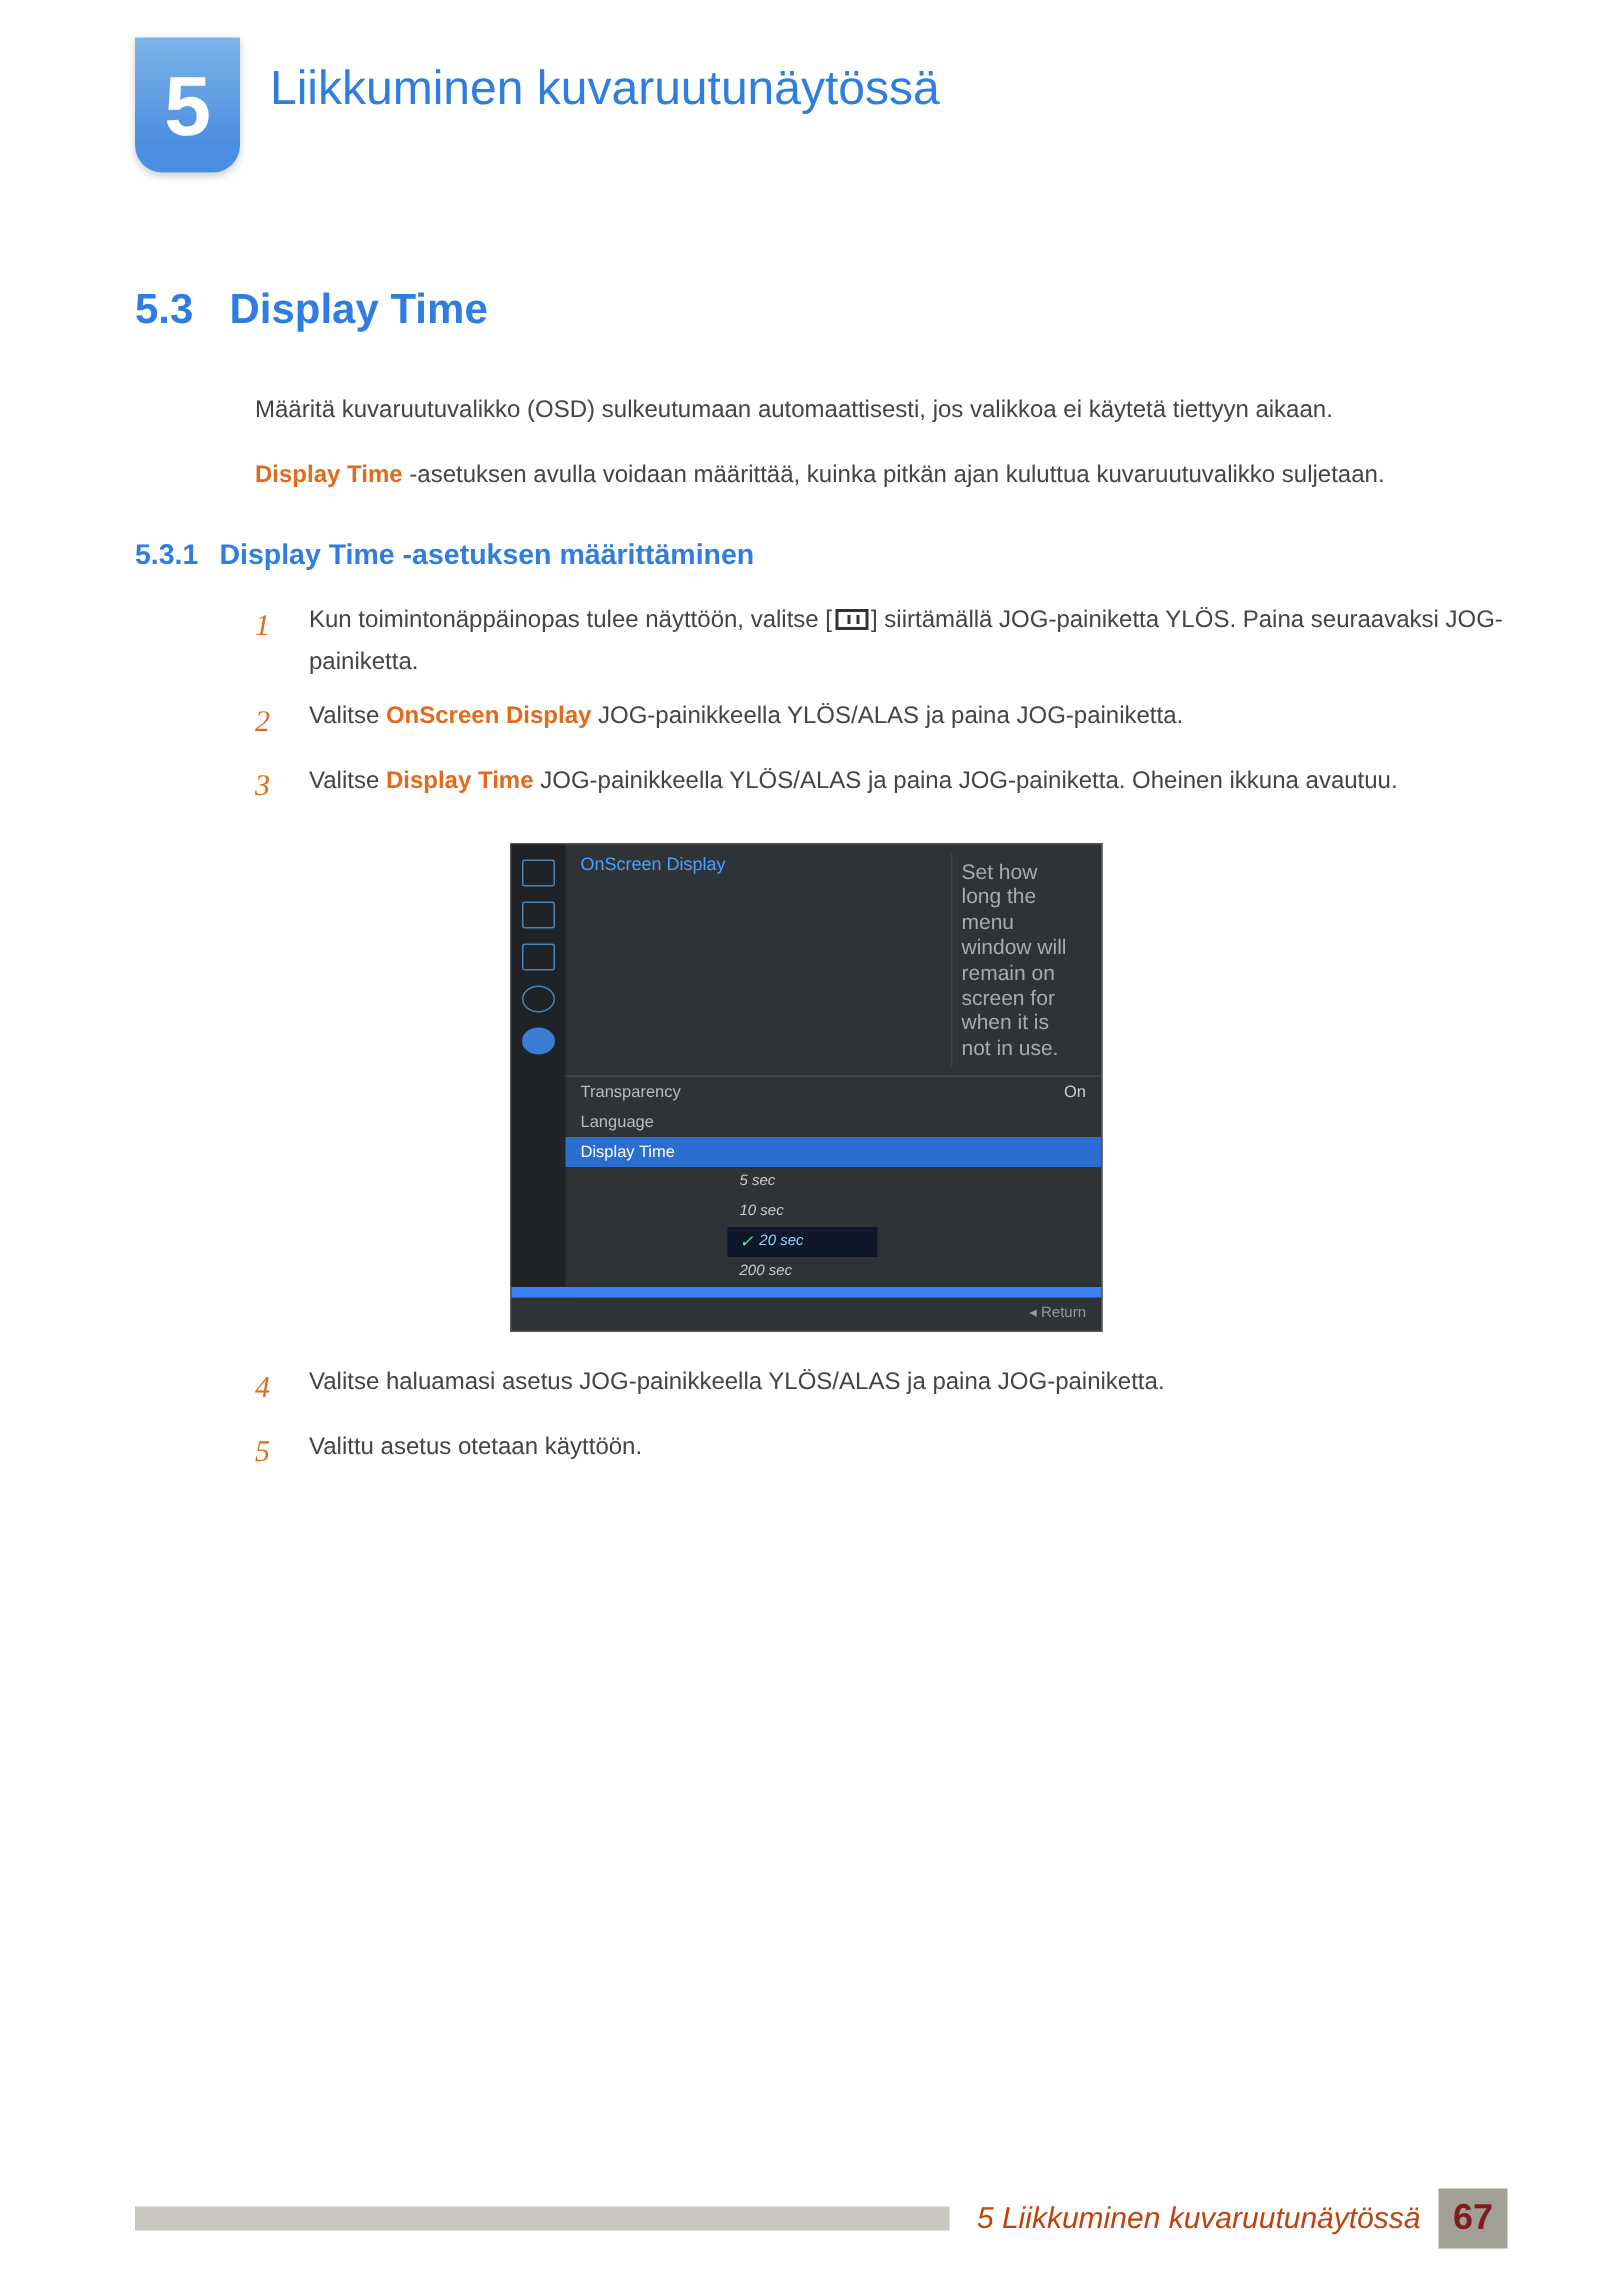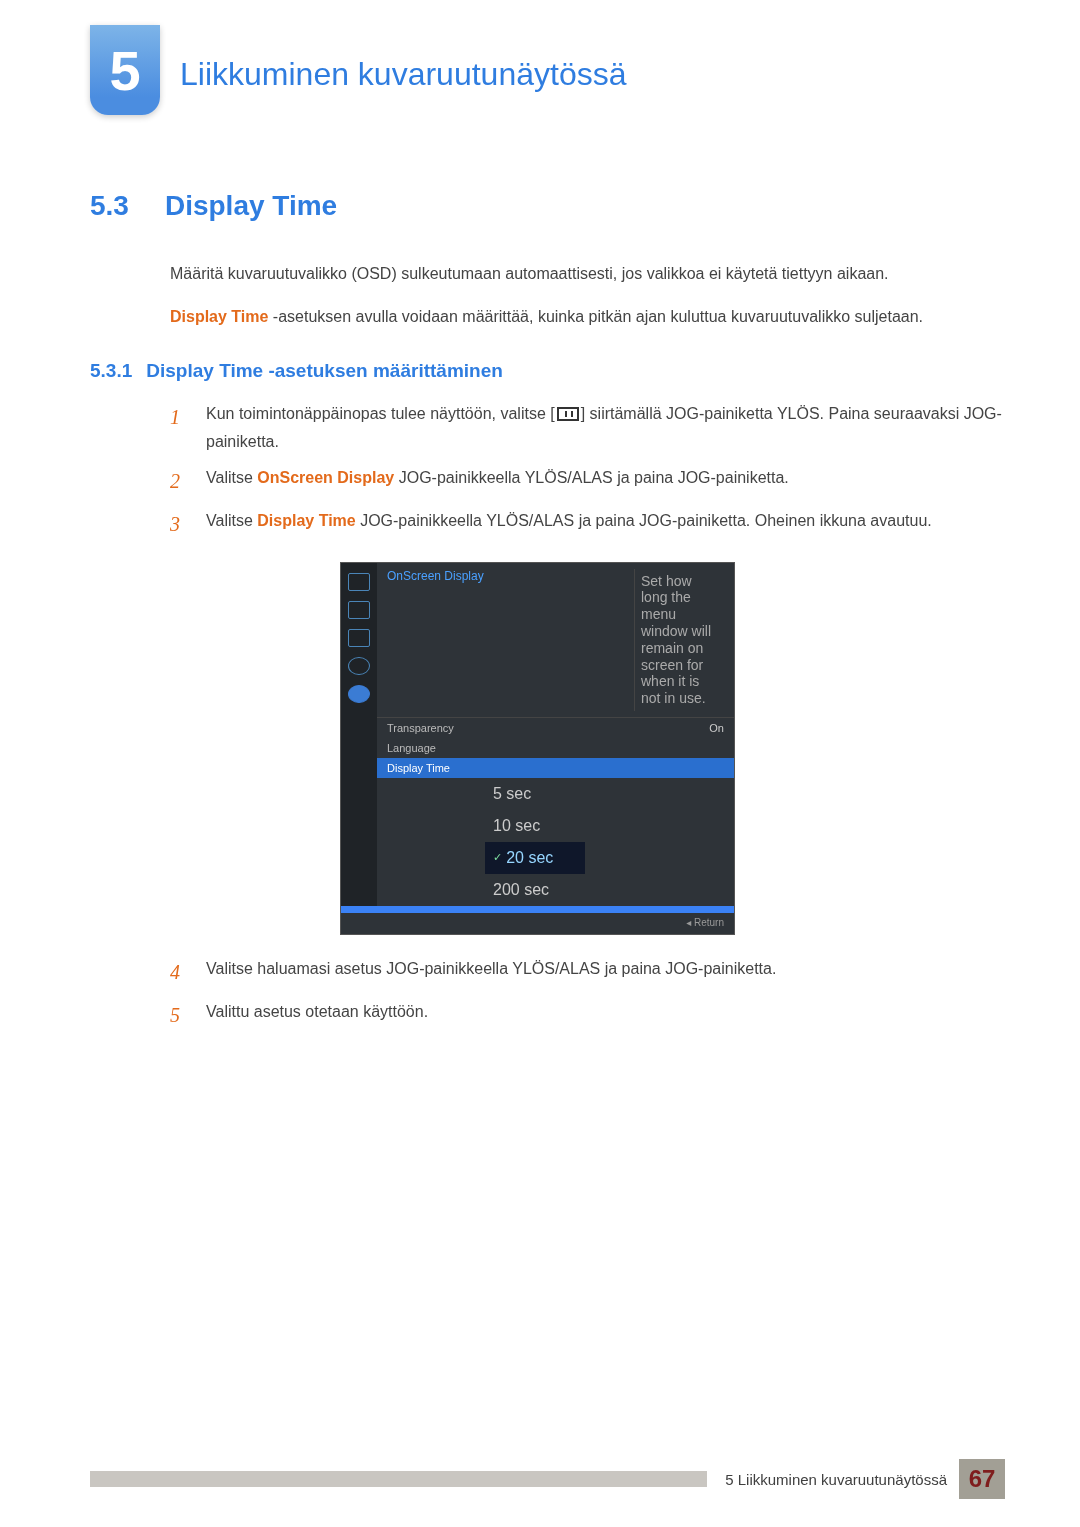--- a/index.html
+++ b/index.html
@@ -30,31 +30,31 @@
     color: #fff;
     font-size: 56px;
     font-weight: 700;
     display: flex;
     align-items: center;
     justify-content: center;
     box-shadow: 0 2px 6px rgba(0,0,0,.2);
   }
   .chapter-title {
     position: absolute;
-    top: 56px;
+    top: 40px;
     left: 180px;
     color: #2f7de0;
     font-size: 32px;
     font-weight: 400;
   }
   .section-head {
     margin-top: 165px;
     display: flex;
     align-items: baseline;
-    gap: 36px;
+    gap: 24px;
   }
   .section-number {
     color: #2f7de0;
     font-size: 28px;
     font-weight: 700;
   }
   .section-title {
     color: #2f7de0;
     font-size: 28px;
     font-weight: 700;
@@ -169,24 +169,25 @@
     color:#fff;
   }
   .osd-opts{
     margin-left:108px;
     width:100px;
   }
   .osd-opt{
     height:20px;
     display:flex;
     align-items:center;
-    padding:16px 8px;
-    font-size:16px;
+    padding:4px 8px;
+    font-size:10px;
     color:#ccc;
     position:relative;
+    font-style:italic;
   }
   .osd-opt.selected{
     background:#0f172a;
     color:#97d6ff;
   }
   .osd-opt.selected::before{
     content:'✓';
     color:#7fe0a0;
     font-size:11px;
     margin-right:4px;
@@ -212,22 +213,23 @@
     display:flex;
     align-items:center;
   }
   .footer-bar{
     flex:1;
     height:16px;
     background:#c9c6c1;
   }
   .footer-label{
     margin:0 12px 0 18px;
-    color:#404040;
-    font-size:15px;
+    color:#c2410c;
+    font-size:20px;
+    font-style:italic;
   }
   .footer-page{
     width:46px;height:40px;
     background:#a29f95;
     color:#7f1d1d;
     font-size:24px;
     font-weight:700;
     display:flex;align-items:center;justify-content:center;
   }
 </style>

